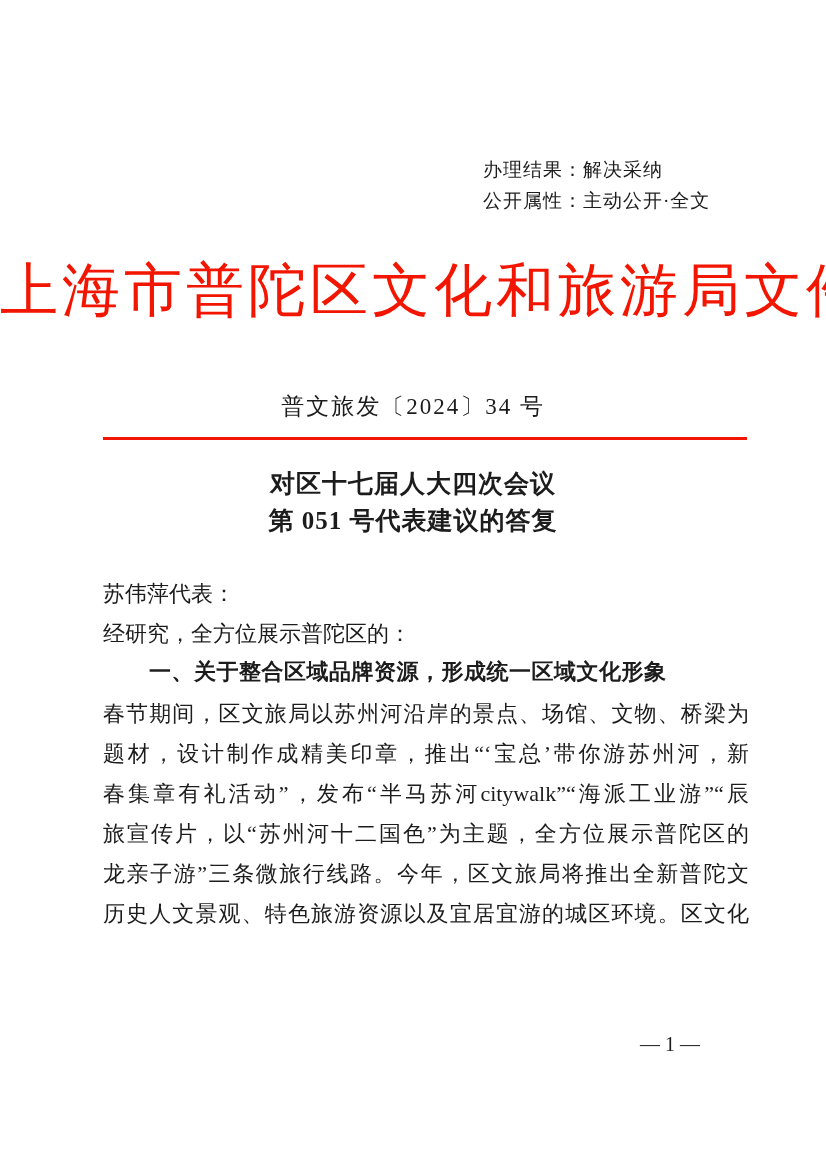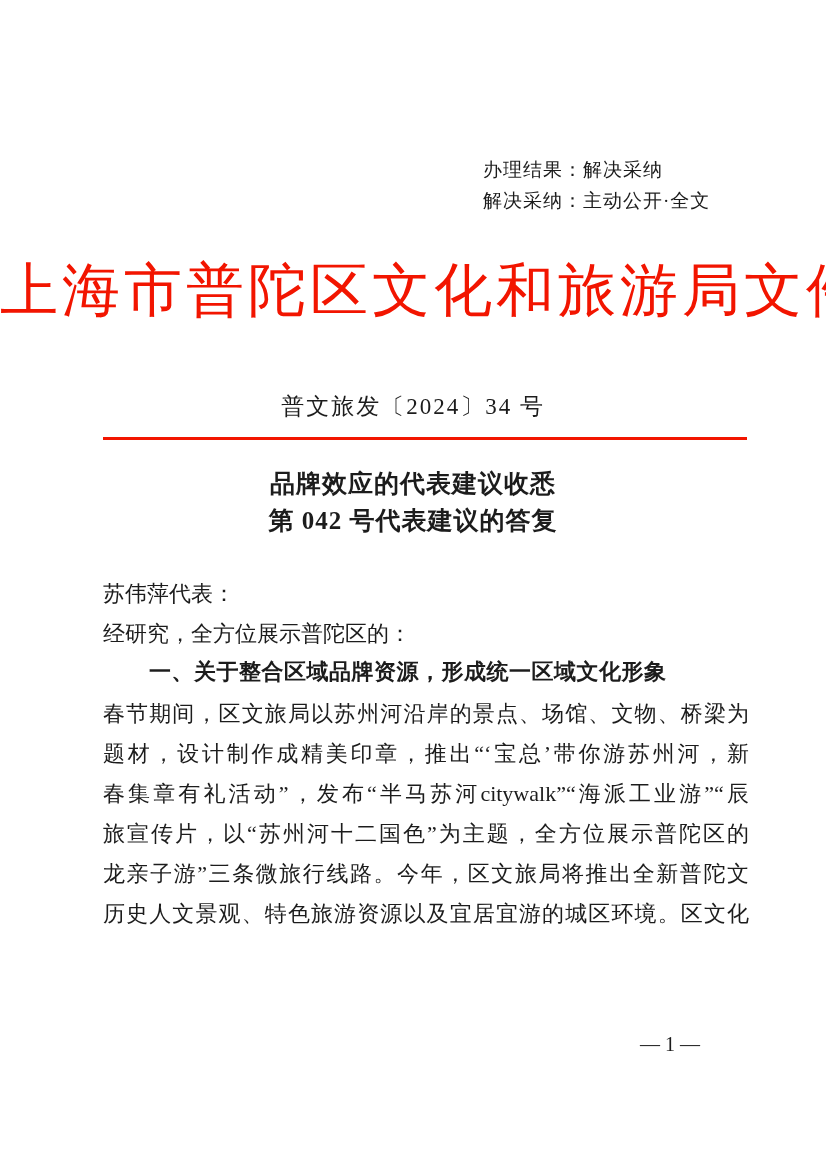--- a/index.html
+++ b/index.html
@@ -104,32 +104,32 @@
     font-size: 20px;
   }
 </style>
 </head>
 <body>
 
 <div class="page" style="color: rgb(28, 28, 28);">
 
   <div class="header-info">
     <div>办理结果：解决采纳</div>
-    <div>解决采纳：主动公开·全文</div>
+    <div>公开属性：主动公开·全文</div>
   </div>
 
   <div class="banner" style="color: rgb(242, 21, 0);">上海市普陀区文化和旅游局文件</div>
 
   <div class="doc-number">普文旅发〔2024〕34 号</div>
 
   <div class="red-line" style="background: rgb(242, 21, 0);"></div>
 
   <div class="doc-title">
-    <div>品牌效应的代表建议收悉</div>
-    <div>第 042 号代表建议的答复</div>
+    <div>对区十七届人大四次会议</div>
+    <div>第 051 号代表建议的答复</div>
   </div>
 
   <div class="body-block" id="body-block">
       <div class="line">苏伟萍代表：</div>
       <div class="line">经研究，全方位展示普陀区的：</div>
       <div class="line indent bold-heading">一、关于整合区域品牌资源，形成统一区域文化形象</div>
       <div class="line justify">春节期间，区文旅局以苏州河沿岸的景点、场馆、文物、桥梁为</div>
       <div class="line justify">题材，设计制作成精美印章，推出“‘宝总’带你游苏州河，新</div>
       <div class="line justify">春集章有礼活动”，发布“半马苏河citywalk”“海派工业游”“辰</div>
       <div class="line justify">旅宣传片，以“苏州河十二国色”为主题，全方位展示普陀区的</div>

